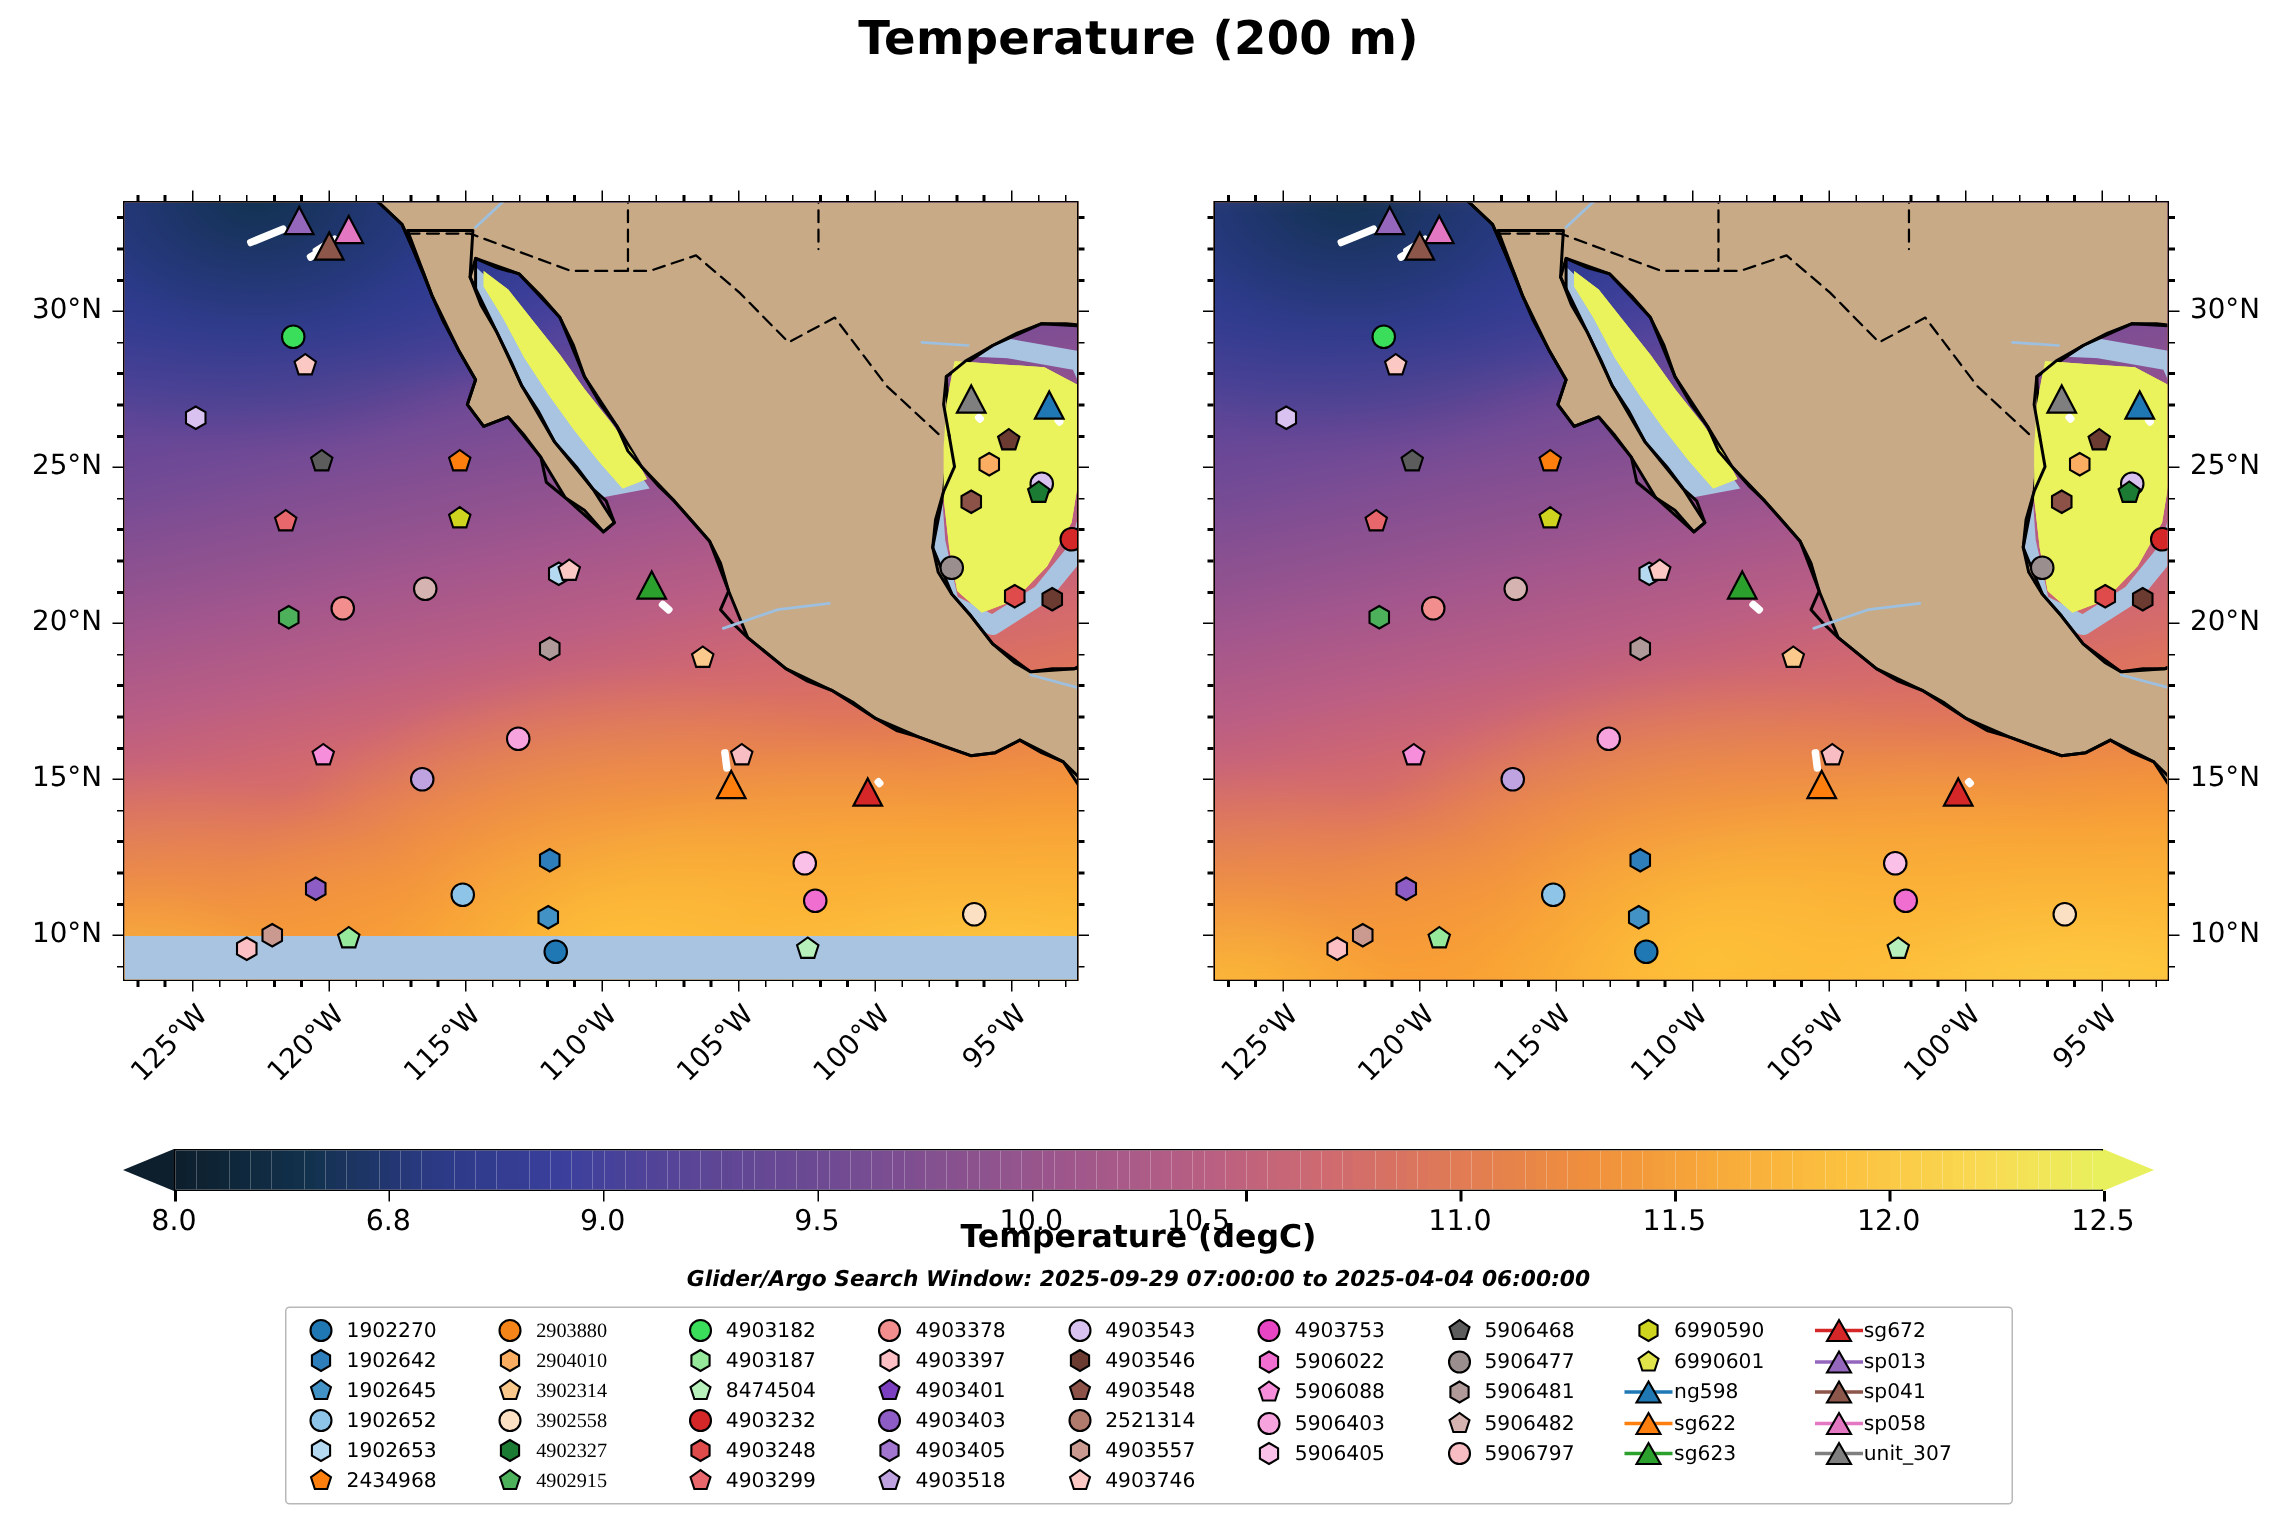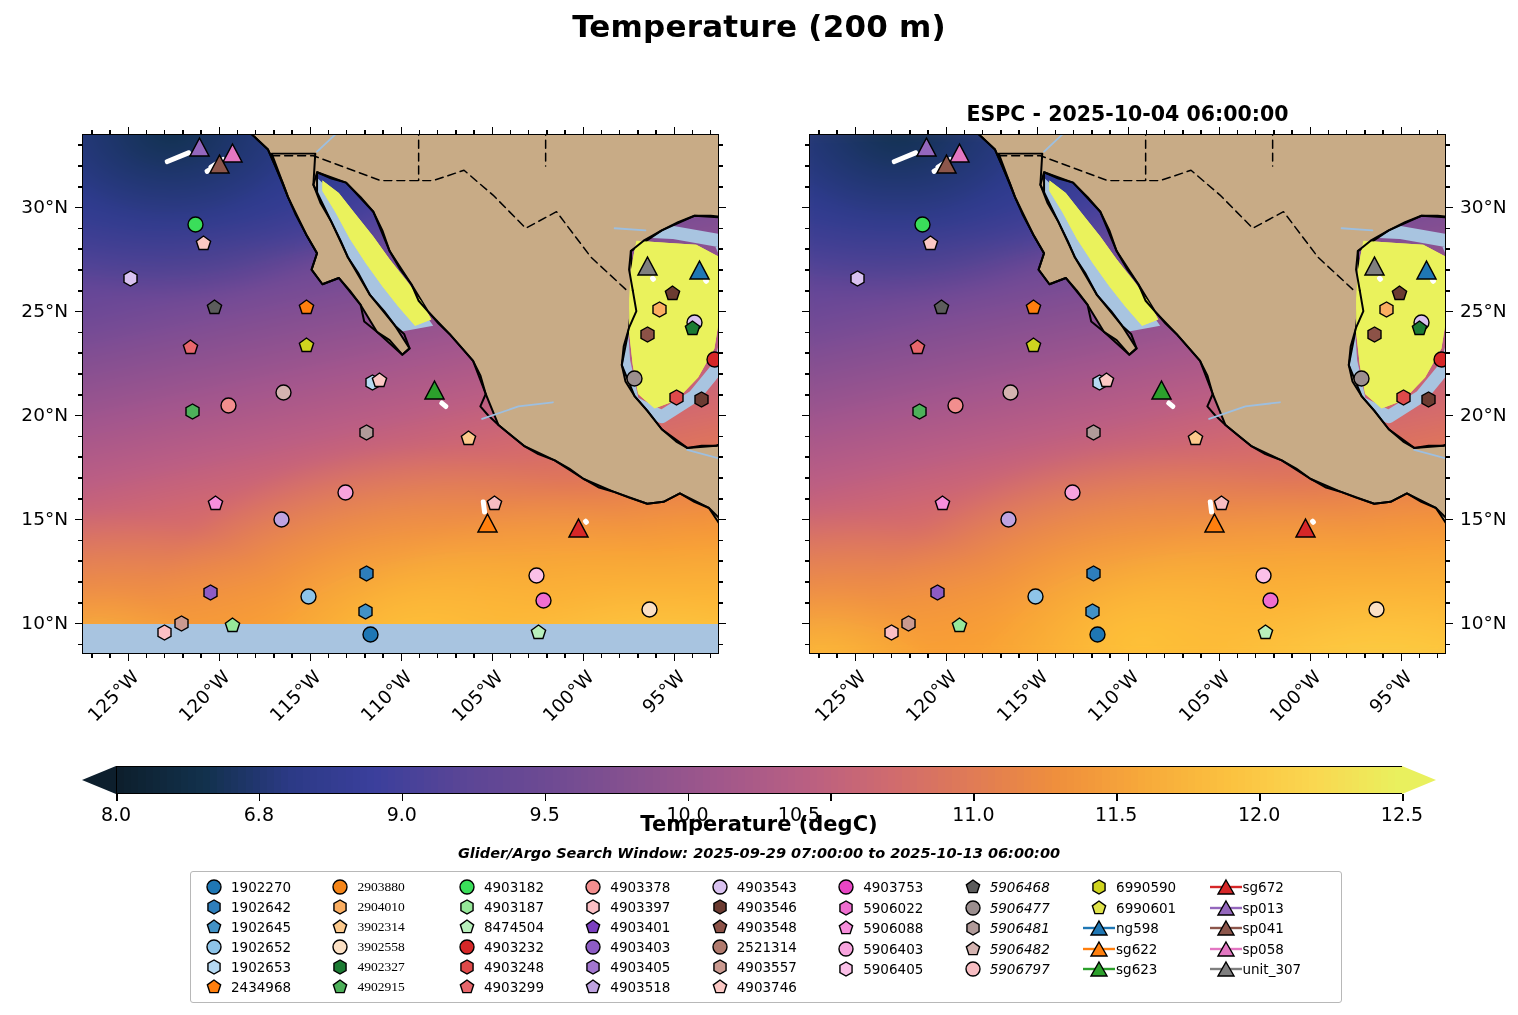--- a/index.html
+++ b/index.html
@@ -480,21 +480,20 @@
     <div class="tick ytick minor" style="top: 93.6px; left: 637px;"></div>
     <div class="tick ytick minor" style="top: 52px; left: -4px;"></div>
     <div class="tick ytick minor" style="top: 52px; left: 637px;"></div>
     <div class="tick ytick minor" style="top: 31.2px; left: -4px;"></div>
     <div class="tick ytick minor" style="top: 31.2px; left: 637px;"></div>
     <div class="tick ytick minor" style="top: 10.4px; left: -4px;"></div>
     <div class="tick ytick minor" style="top: 10.4px; left: 637px;"></div>
   </div>
 
 <div class="panel" id="panel-right">
-  <div class="panel-title">ESPC - 2025-10-04 06:00:00</div>
   <div class="map-frame">
     <div class="map-inner">
         <div class="ocean" style="background: radial-gradient(300px 230px at 4% 102%, rgb(251, 193, 63) 0%, rgba(247, 169, 58, 0.44) 38%, transparent 70%), radial-gradient(420px 300px at 86% 108%, rgb(250, 215, 80) 0%, rgba(251, 193, 63, 0.533) 40%, transparent 74%), radial-gradient(340px 250px at 52% 96%, rgb(251, 193, 63) 0%, rgba(247, 169, 58, 0.5) 45%, transparent 76%), radial-gradient(300px 210px at 16% 2%, rgb(18, 49, 77) 0%, rgba(44, 58, 134, 0.8) 42%, transparent 76%), radial-gradient(260px 170px at 38% 0%, rgb(44, 58, 134) 0%, rgba(59, 63, 156, 0.733) 45%, transparent 78%), linear-gradient(168deg, rgb(44, 58, 134) 0%, rgb(59, 63, 156) 11%, rgb(90, 69, 150) 21%, rgb(109, 74, 147) 29%, rgb(134, 81, 143) 37%, rgb(160, 87, 139) 45%, rgb(184, 95, 131) 53%, rgb(207, 106, 111) 61%, rgb(224, 123, 85) 70%, rgb(239, 143, 60) 80%, rgb(247, 169, 58) 90%, rgb(251, 193, 63) 100%); filter: blur(9px) saturate(1.05); transform: scale(1.06);"></div>
         <svg class="geo" viewBox="0 0 637 520" preserveAspectRatio="none">
           <path d="M231.1,39.5 L253.0,60.3 L274.8,87.4 L296.7,114.4 L318.5,143.5 L336.7,170.6 L351.3,191.4 L318.5,197.6 L293.0,170.6 L269.4,137.3 L247.5,101.9 L229.3,64.5 Z" fill="#a8c4e0" stroke="none" stroke-width="0" stroke-linejoin="round" stroke-linecap="round"></path>
           <path d="M240.2,45.8 L256.6,58.2 L273.0,79.0 L291.2,101.9 L307.6,124.8 L325.8,147.7 L340.3,168.5 L349.4,185.1 L333.1,191.4 L316.7,172.6 L300.3,151.8 L283.9,129.0 L267.5,104.0 L253.0,77.0 L240.2,56.2 Z" fill="#eaf25c" stroke="none" stroke-width="0" stroke-linejoin="round" stroke-linecap="round"></path>
           <path d="M555.1,106.1 L584.2,108.2 L615.2,110.2 L638.8,122.7 L640.6,147.7 L638.8,181.0 L633.4,214.2 L617.0,243.4 L595.1,266.2 L573.3,274.6 L556.9,260.0 L551.5,230.9 L547.8,197.6 L547.8,164.3 L549.6,135.2 Z" fill="#eaf25c" stroke="none" stroke-width="0" stroke-linejoin="round" stroke-linecap="round"></path>
           <path d="M544.2,95.7 L591.5,97.8 L638.8,106.1 L653.4,139.4 L651.6,185.1 L638.8,230.9 L613.3,262.1 L580.6,282.9 L551.5,268.3 L542.4,226.7 L538.7,172.6 L540.5,126.9" fill="none" stroke="#a8c4e0" stroke-width="13" stroke-linejoin="round" stroke-linecap="round"></path>
           <path d="M52.8,-143.5 L60.1,-112.3 L92.8,-77.0 L125.6,-22.9 L165.6,-4.2 L185.6,14.6 L192.9,31.2 L205.7,62.4 L223.9,99.8 L234.8,118.6 L234.8,37.4 L263.9,47.8 L291.2,77.0 L307.6,116.5 L329.4,149.8 L345.8,176.8 L367.6,199.7 L391.3,226.7 L404.0,260.0 L416.8,291.2 L442.3,312.0 L473.2,326.6 L502.3,345.3 L531.4,357.8 L566.0,370.2 L582.4,368.2 L598.8,359.8 L627.9,374.4 L644.3,399.4 L644.3,426.4 L673.4,426.4 L673.4,260.0 L675.2,268.3 L660.7,297.4 L635.2,312.0 L606.1,314.1 L580.6,295.4 L566.0,276.6 L553.3,262.1 L540.5,230.9 L547.8,193.4 L551.5,156.0 L549.6,116.5 L580.6,95.7 L613.3,81.1 L649.7,83.2 L677.0,89.4 L700.7,72.8 L728.0,64.5 L762.6,72.8 L773.5,52.0 L773.5,-176.8 L52.8,-176.8 Z" fill="#c8ab86" stroke="#000000" stroke-width="2" stroke-linejoin="round" stroke-linecap="round"></path>
           <path d="M189.3,18.7 L205.7,62.4 L223.9,99.8 L234.8,118.6 L229.3,135.2 L240.2,149.8 L256.6,143.5 L278.5,170.6 L294.8,197.6 L320.3,220.5 L327.6,214.2 L313.0,191.4 L287.6,160.2 L265.7,122.7 L249.3,87.4 L231.1,49.9 L233.0,18.7 Z" fill="#c8ab86" stroke="#000000" stroke-width="2" stroke-linejoin="round" stroke-linecap="round"></path>
@@ -1093,21 +1092,21 @@
     <div class="cb-tick" style="left: 891.333px;"></div>
     <div class="cb-lab" style="left: 846.333px;">11.0</div>
     <div class="cb-tick" style="left: 1034.22px;"></div>
     <div class="cb-lab" style="left: 989.222px;">11.5</div>
     <div class="cb-tick" style="left: 1177.11px;"></div>
     <div class="cb-lab" style="left: 1132.11px;">12.0</div>
     <div class="cb-tick" style="left: 1320px;"></div>
     <div class="cb-lab" style="left: 1275px;">12.5</div>
   </div>
 <div id="cbar-title">Temperature (degC)</div>
-<div id="search-window">Glider/Argo Search Window: 2025-09-29 07:00:00 to 2025-10-13 06:00:00</div>
+<div id="search-window">Glider/Argo Search Window: 2025-09-29 07:00:00 to 2025-04-04 06:00:00</div>
 
 <div id="legend">
     <div class="leg-col" style="flex: 1 1 0px;">
       <div class="leg-item">
         <div class="leg-sym">
           <svg width="16" height="16" viewBox="0 0 16 16" xmlns="http://www.w3.org/2000/svg">
             <circle cx="8" cy="8" r="7" fill="#1f77b4" stroke="#000" stroke-width="1.4"></circle>
           </svg>
         </div>
         <span class="leg-txt">1902270</span>
@@ -1388,21 +1387,21 @@
       </div>
       <div class="leg-item">
         <div class="leg-sym">
           <svg width="16" height="16" viewBox="0 0 16 16" xmlns="http://www.w3.org/2000/svg">
             <polygon points="8.00,1.00 1.94,4.50 1.94,11.50 8.00,15.00 14.06,11.50 14.06,4.50" fill="#fbc0e8" stroke="#000" stroke-width="1.4"></polygon>
           </svg>
         </div>
         <span class="leg-txt">5906405</span>
       </div>
     </div>
-    <div class="leg-col" style="flex: 1 1 0px; font-style: italic;">
+    <div class="leg-col" style="flex: 1 1 0px;">
       <div class="leg-item">
         <div class="leg-sym">
           <svg width="16" height="16" viewBox="0 0 16 16" xmlns="http://www.w3.org/2000/svg">
             <polygon points="8.00,1.00 1.34,5.84 3.89,13.66 12.11,13.66 14.66,5.84" fill="#5c5c5c" stroke="#000" stroke-width="1.4"></polygon>
           </svg>
         </div>
         <span class="leg-txt">5906468</span>
       </div>
       <div class="leg-item">
         <div class="leg-sym">

